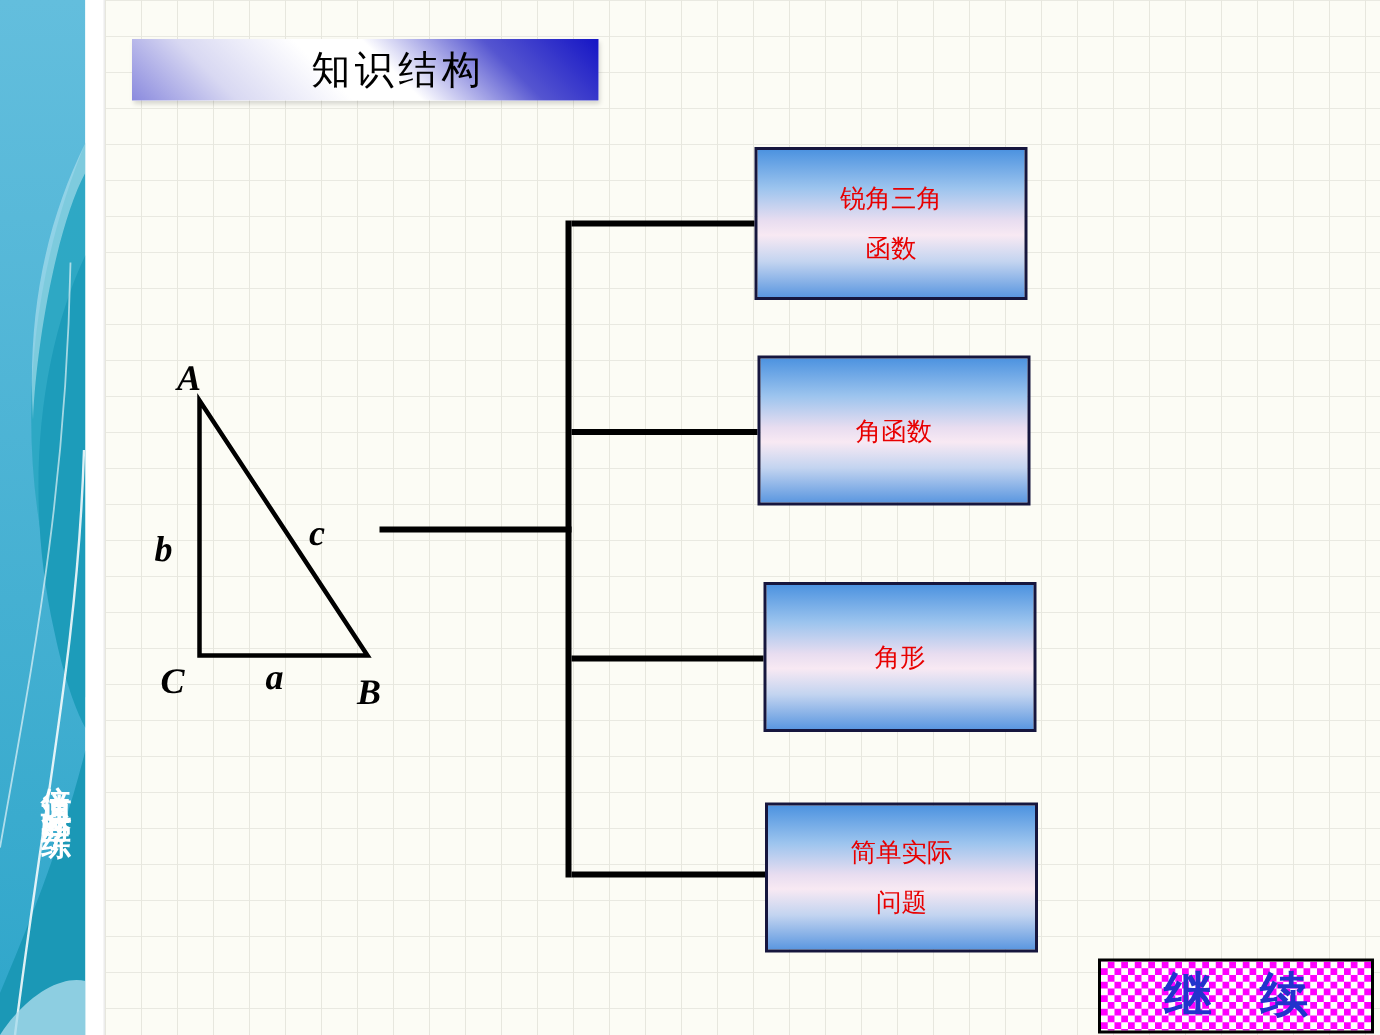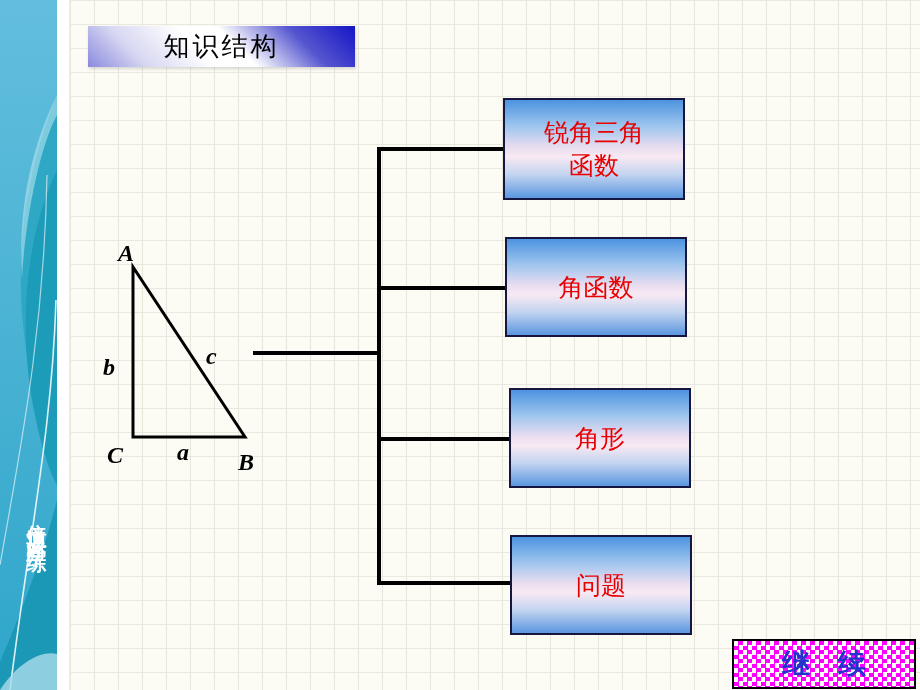--- a/index.html
+++ b/index.html
@@ -21,47 +21,47 @@
     writing-mode:vertical-rl;text-orientation:upright;
     color:#ffffff;font-size:20px;font-weight:bold;letter-spacing:6px;
     text-align:center;font-family:"Liberation Sans", sans-serif;}
   .separator{position:absolute;left:57px;top:0;width:13px;height:690px;background:#ffffff;
     box-shadow:inset -1px 0 0 #ececec;}
 
   
   .banner{position:absolute;left:88px;top:26px;width:267px;height:41px;
     background:linear-gradient(45deg,#8a8ade 0%,#d8d8f2 20%,#ffffff 42%,#ffffff 55%,#5555d0 78%,#1515c5 100%);
     display:flex;align-items:center;justify-content:center;
-    box-shadow:1px 2px 3px rgba(0,0,0,0.15);}
+    box-shadow:1px 2px 3px rgba(0,0,0,0.15);padding-left:44px;}
   .banner span{color:#000;font-size:26px;letter-spacing:3px;
     font-family:"Liberation Serif", serif;}
 
   
   .tri-svg{position:absolute;left:95px;top:235px;}
   .tri-label{position:absolute;color:#000;font-family:"Liberation Serif", serif;
     font-style:italic;font-weight:bold;font-size:24px;line-height:1;}
 
   
   .line{position:absolute;background:#000;}
 
   
   .node{position:absolute;width:182px;height:100px;
     border:2px solid #16163e;box-sizing:border-box;
     background:linear-gradient(180deg,#4d93e0 0%,#9cc4ee 26%,#e8ddf0 48%,#f8e9f3 58%,#c3d4f0 76%,#5b97e0 100%);
     display:flex;flex-direction:column;align-items:center;justify-content:center;}
-  .node div{color:#e80000;font-size:25px;line-height:33px;
+  .node div{color:#e80000;font-size:17px;line-height:33px;
     font-family:"Liberation Serif", serif;white-space:nowrap;}
 
   
   .continue{position:absolute;left:732px;top:639px;width:184px;height:50px;
     border:2px solid #000;box-sizing:border-box;
     background:repeating-conic-gradient(#ff00ff 0% 25%, #ffffff 0% 50%);
     background-size:9px 9px;
     display:flex;align-items:center;justify-content:center;cursor:pointer;}
-  .continue span{color:#2233cc;font-size:28px;font-weight:bold;
+  .continue span{color:#2233cc;font-size:32px;font-weight:bold;
     font-family:"Liberation Serif", serif;}
 </style>
 </head>
 <body>
 
 <div class="grid-area"></div>
 
 <div class="sidebar">
   <svg width="57" height="690" viewBox="0 0 57 690">
     <defs>
@@ -108,18 +108,19 @@
   <div>锐角三角</div>
   <div>函数</div>
 </div>
 <div class="node" style="left:505px;top:237px;">
   <div>角函数</div>
 </div>
 <div class="node" style="left:509px;top:388px;">
   <div>角形</div>
 </div>
 <div class="node" style="left:510px;top:535px;">
+  <div>简单实际</div>
   <div>问题</div>
 </div>
 
 <div class="continue">
   <span>继　续</span>
 </div>
 
 </body></html>

